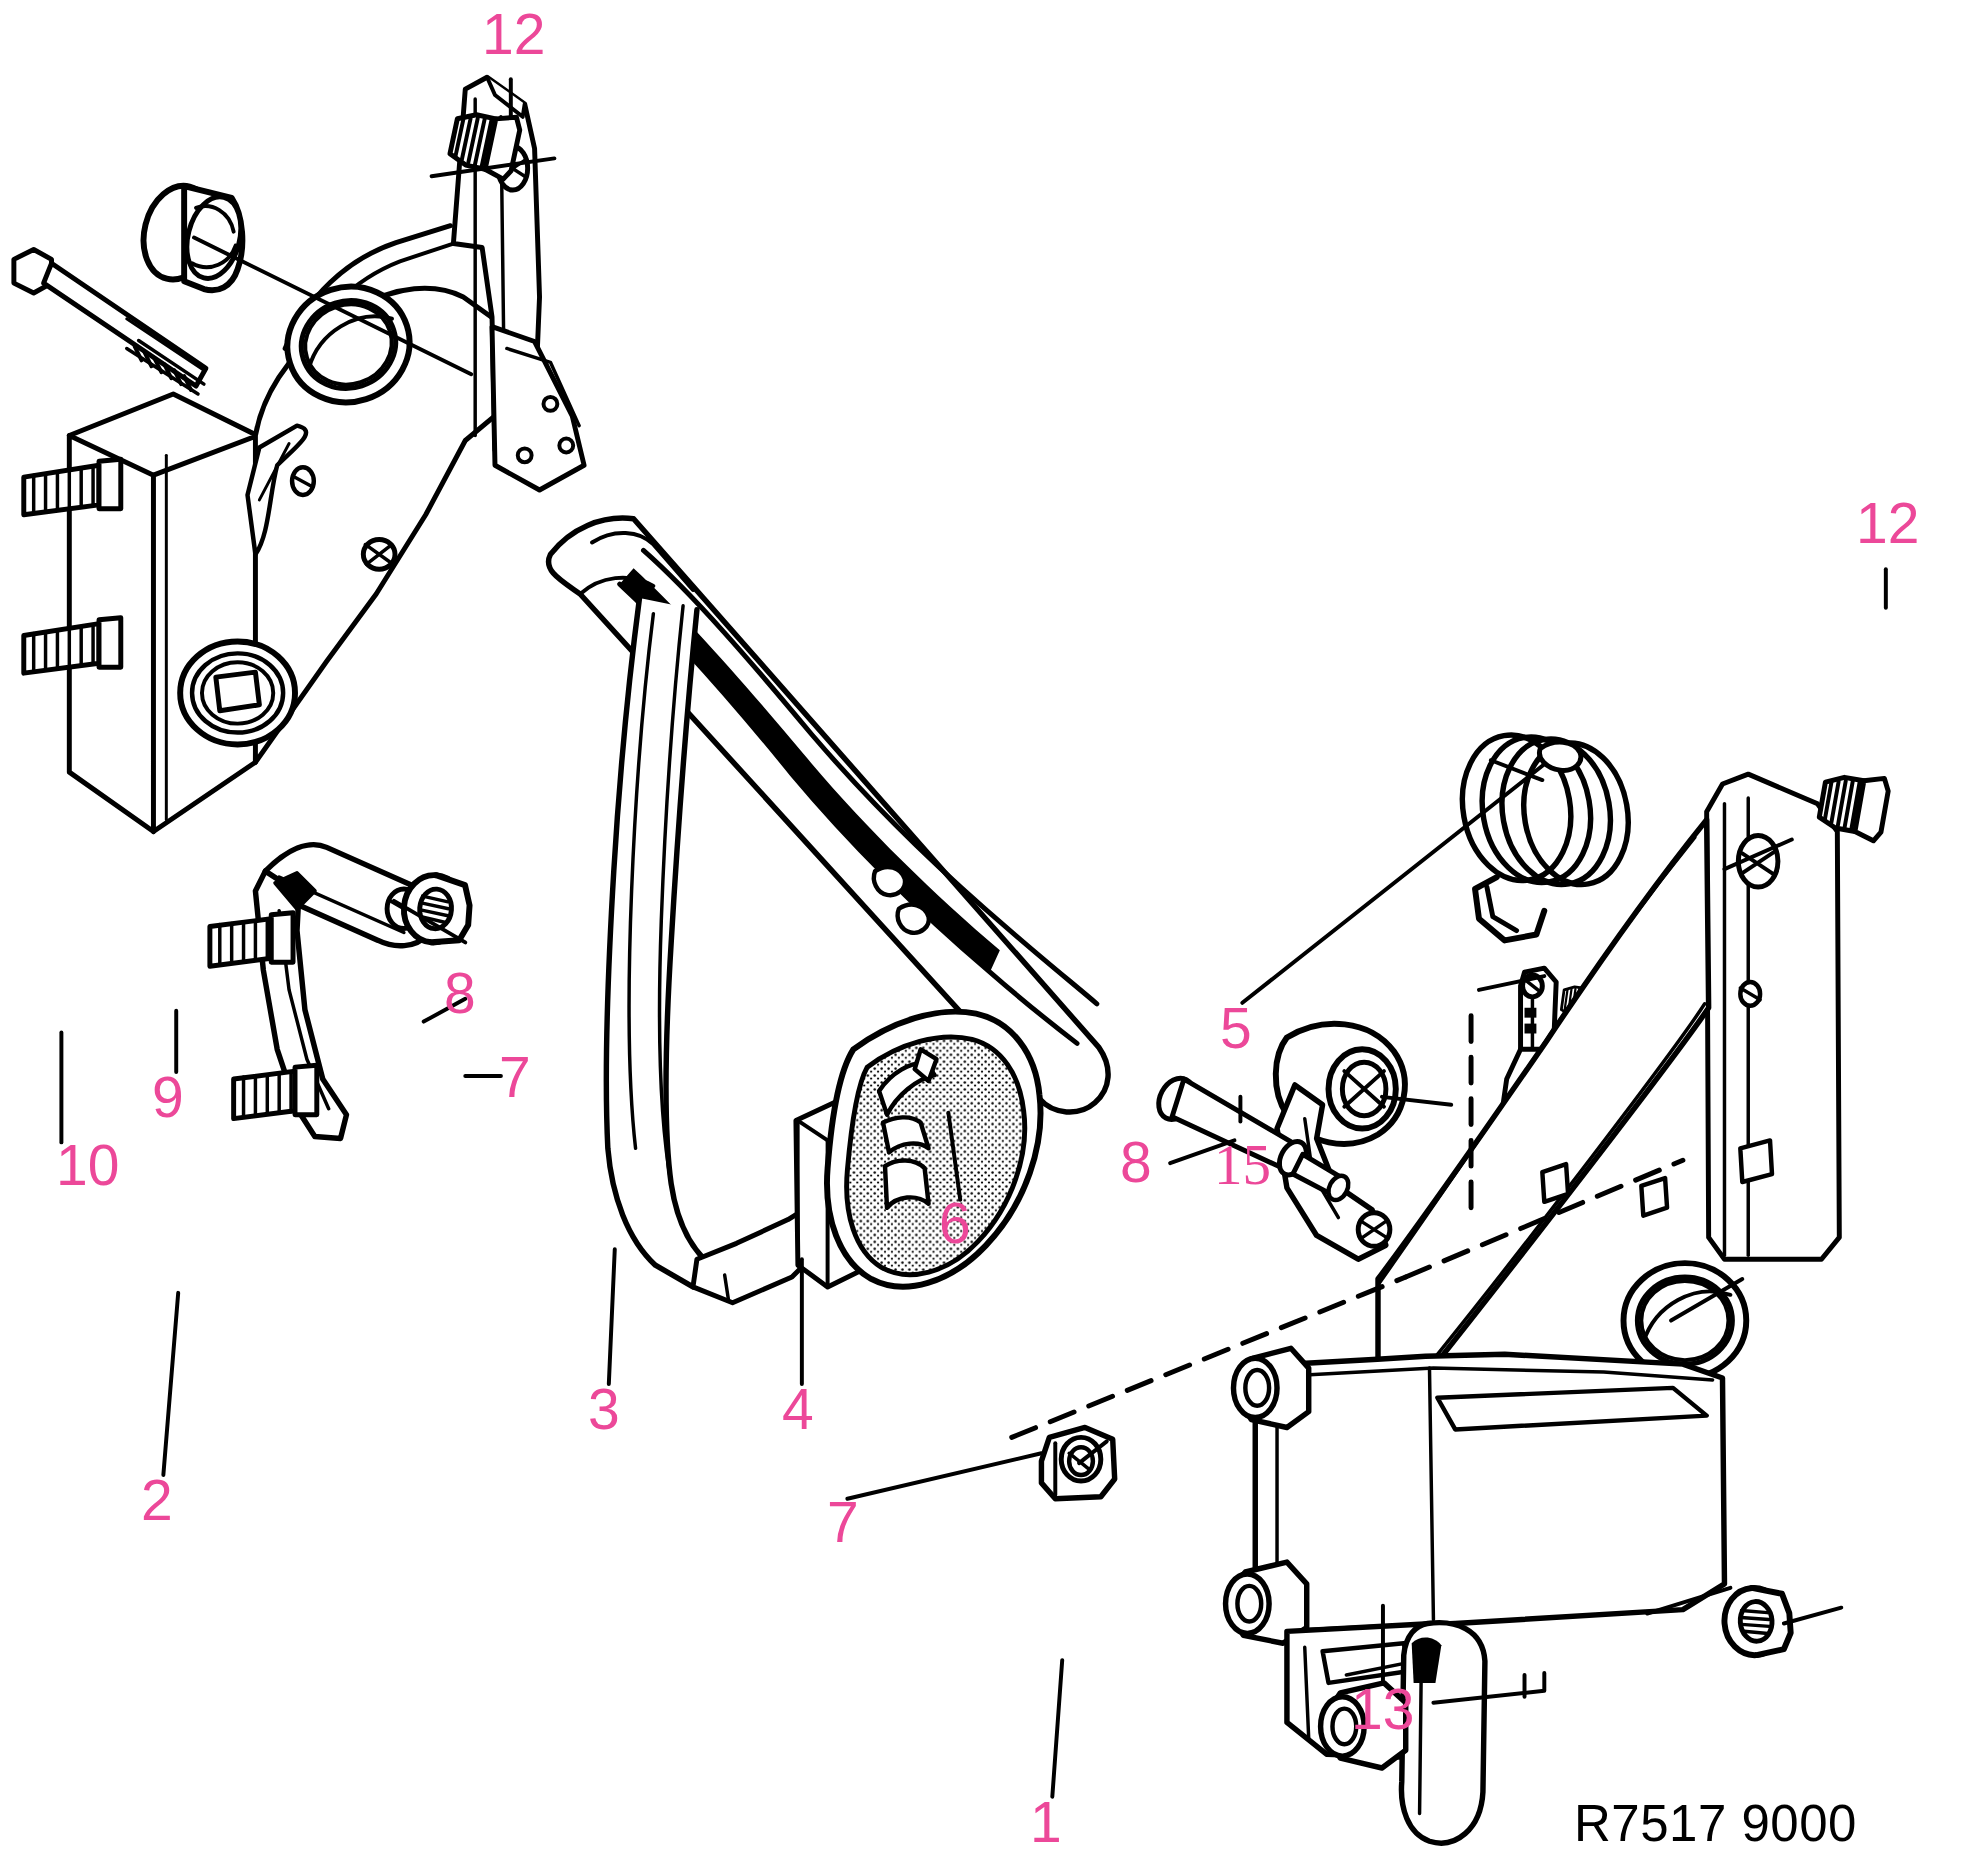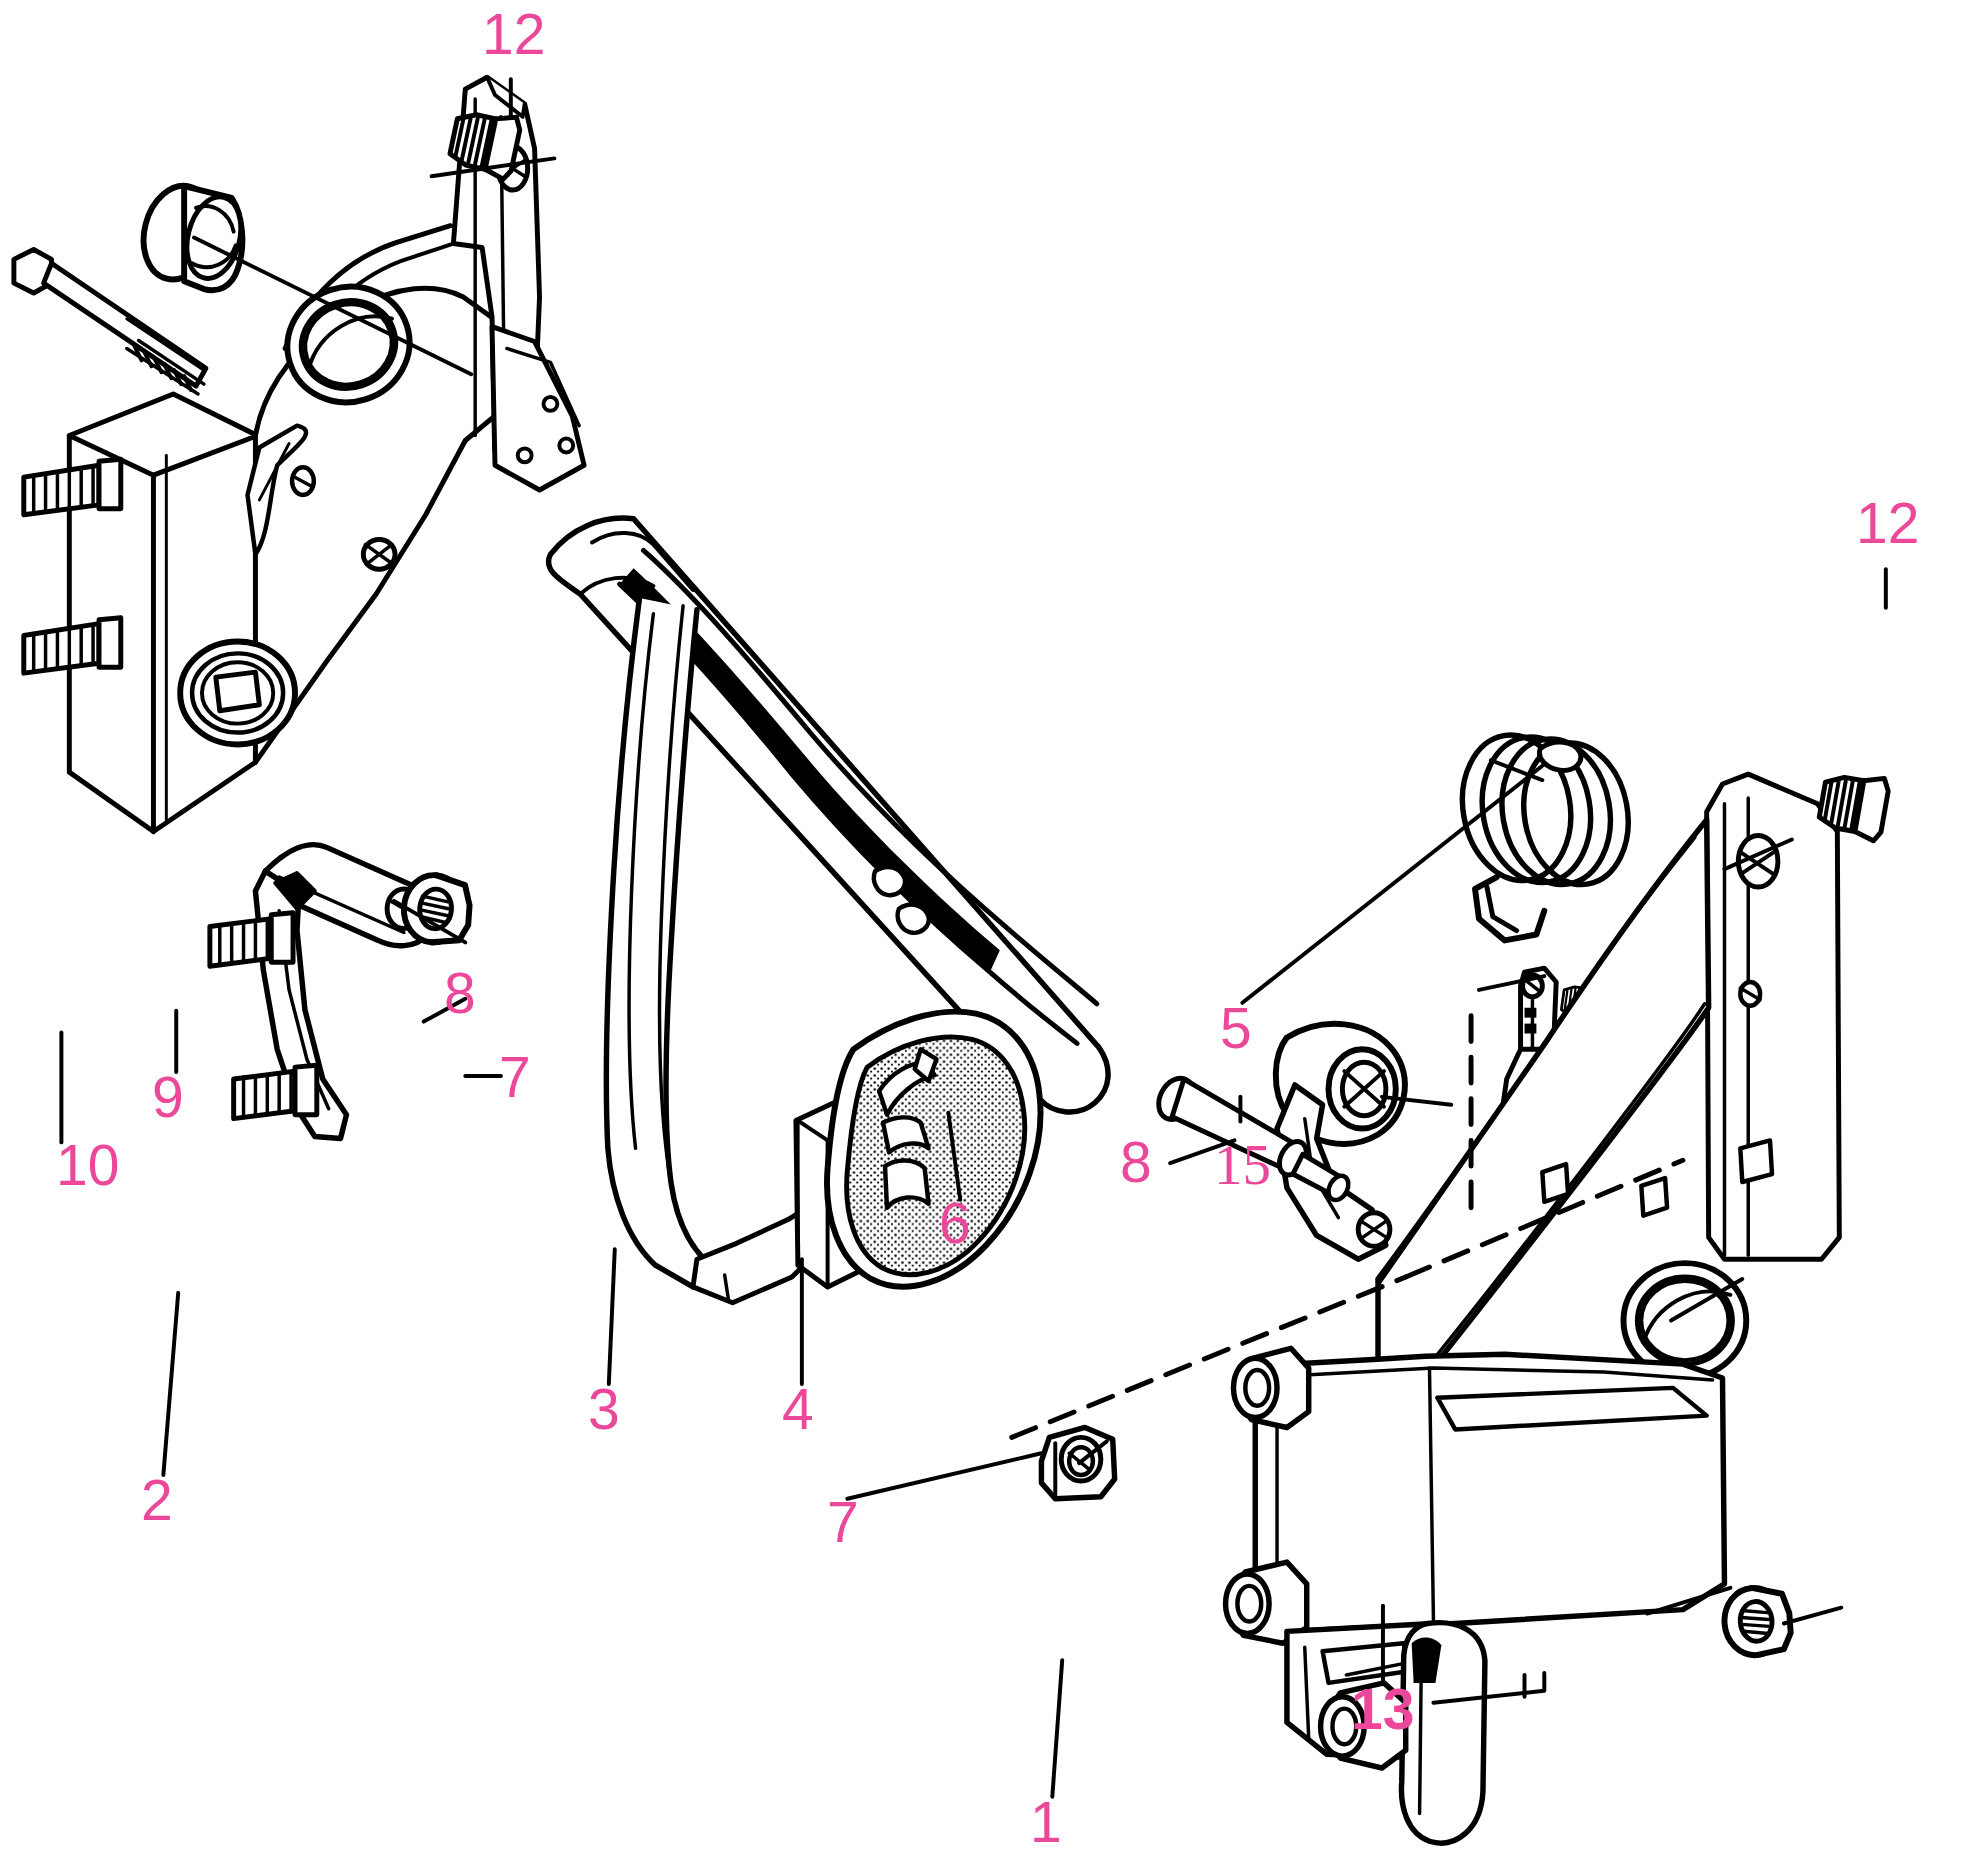--- a/index.html
+++ b/index.html
@@ -390,20 +390,21 @@
   <div class="callout" style="left:588px;top:1381px;">3</div>
   <div class="callout" style="left:782px;top:1381px;">4</div>
   <div class="callout" style="left:1220px;top:1000px;">5</div>
   <div class="callout" style="left:939px;top:1195px;">6</div>
   <div class="callout" style="left:827px;top:1494px;">7</div>
   <div class="callout" style="left:444px;top:965px;">8</div>
   <div class="callout" style="left:152px;top:1069px;">9</div>
   <div class="callout" style="left:24px;top:1137px;margin-left:32px;">10</div>
   <div class="callout" style="left:499px;top:1049px;">7</div>
   <div class="callout" style="left:482px;top:6px;">12</div>
-  <div class="callout" style="left:1351px;top:1681px;font-weight:bold;">13</div>
+  <div class="callout" style="left:1351px;top:1681px;">13</div>
   <div class="callout" style="left:1120px;top:1134px;">8</div>
   <div class="callout" style="left:1214px;top:1136px;font-family:Liberation Serif, serif;">15</div>
   <div class="callout" style="left:1856px;top:495px;">12</div>
 
+  <div id="refcode" style="left:1574px;top:1794px;">R7517 9000</div>
 
 </div>
 
 
 </body></html>

